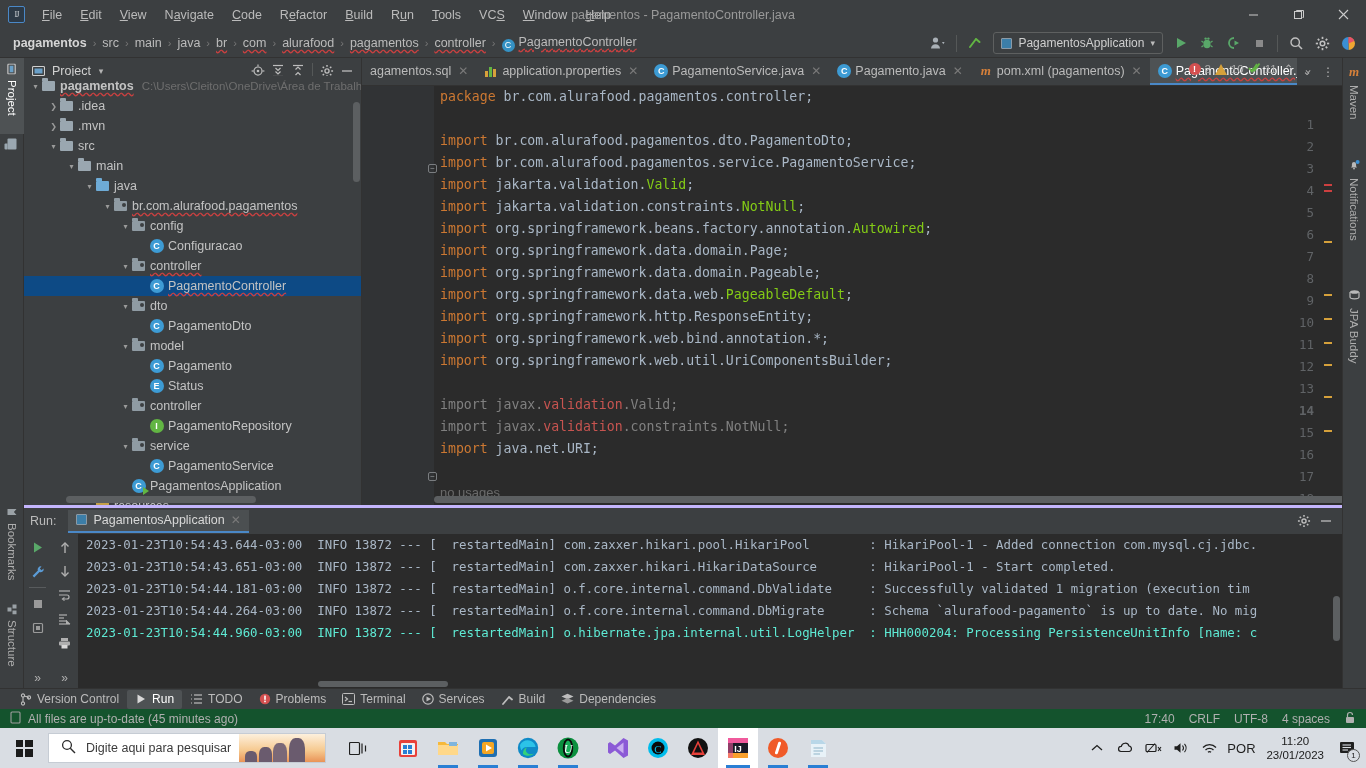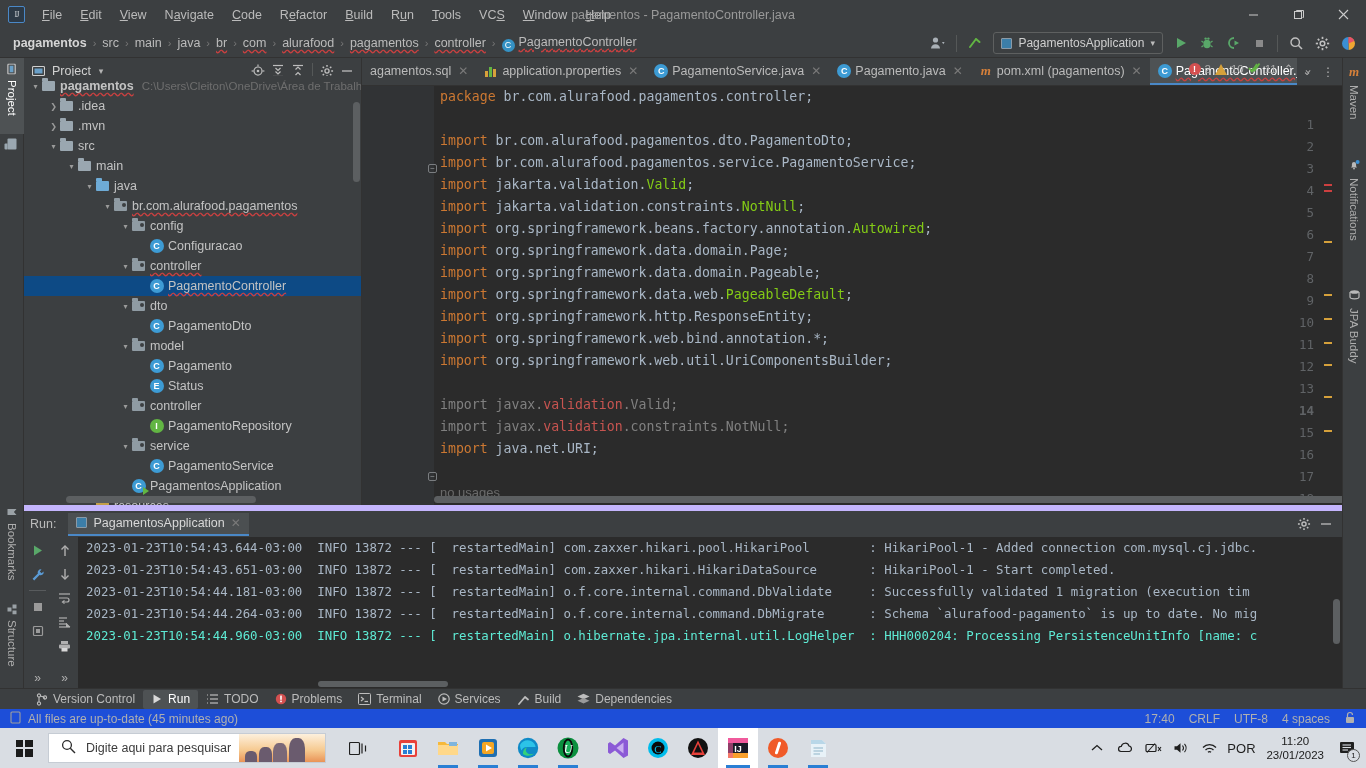--- a/index.html
+++ b/index.html
@@ -221,21 +221,21 @@
     position:absolute; right:0; width:24px;
     writing-mode:vertical-rl; text-orientation:mixed;
     font-size:11.5px; color:#aeaeae; padding:6px 0;
     display:flex; align-items:center; gap:5px;
   }
 
   
   .runpanel {
     position:absolute; top:505px; left:24px; right:24px; height:183px;
     background:#3c3f41;
-    border-top:6px solid #c4b5fd;
+    border-top:3px solid #c4b5fd;
   }
   .run-header { height:26px; display:flex; align-items:center; padding-left:6px; }
   .run-header .lbl { font-size:12.5px; color:#bbbbbb; margin-right:12px; }
   .run-tab {
     display:flex; align-items:center; gap:6px; padding:3px 8px 4px;
     font-size:12.5px; color:#d8d8d8; border-bottom:2px solid #4a88c7;
     background:#4b4f51;
   }
   .run-tab .sq { width:11px; height:11px; border:1.5px solid #8b9aa6; background:#3c7ea8; border-radius:1px;}
   .run-tab .x { color:#7a7a7a; font-size:12px; }
@@ -260,33 +260,33 @@
     background:#5c5f61; border-radius:4px;
   }
   .console-hscroll {
     position:absolute; left:240px; bottom:1px; width:130px; height:6px;
     background:#5c5f61; border-radius:4px;
   }
 
   
   .twbar {
     position:absolute; left:0; right:0; top:688px; height:21px;
-    background:#3c3f41; display:flex; align-items:center; padding-left:28px;
+    background:#3c3f41; display:flex; align-items:center; padding-left:12px;
     border-top:1px solid #323232;
   }
   .twbtn {
     display:flex; align-items:center; gap:5px; padding:2px 8px; height:19px;
     font-size:12px; color:#bbbbbb; border-radius:2px;
   }
   .twbtn.sel { background:#4e5254; color:#ffffff; }
 
   
   .statusbar {
     position:absolute; left:0; right:0; top:709px; height:19px;
-    background:#1d4ed8; display:flex; align-items:center; font-size:12px; color:#b0b0b0;
+    background:#14532d; display:flex; align-items:center; font-size:12px; color:#b0b0b0;
   }
   .status-left { display:flex; align-items:center; gap:6px; padding-left:10px; }
   .status-right { margin-left:auto; display:flex; align-items:center; gap:14px; padding-right:10px; }
 
   
   .taskbar {
     position:absolute; left:0; right:0; top:728px; height:40px;
     background:#d9dde3; display:flex; align-items:center;
   }
   .startbtn { width:48px; height:40px; display:flex; align-items:center; justify-content:center; }

